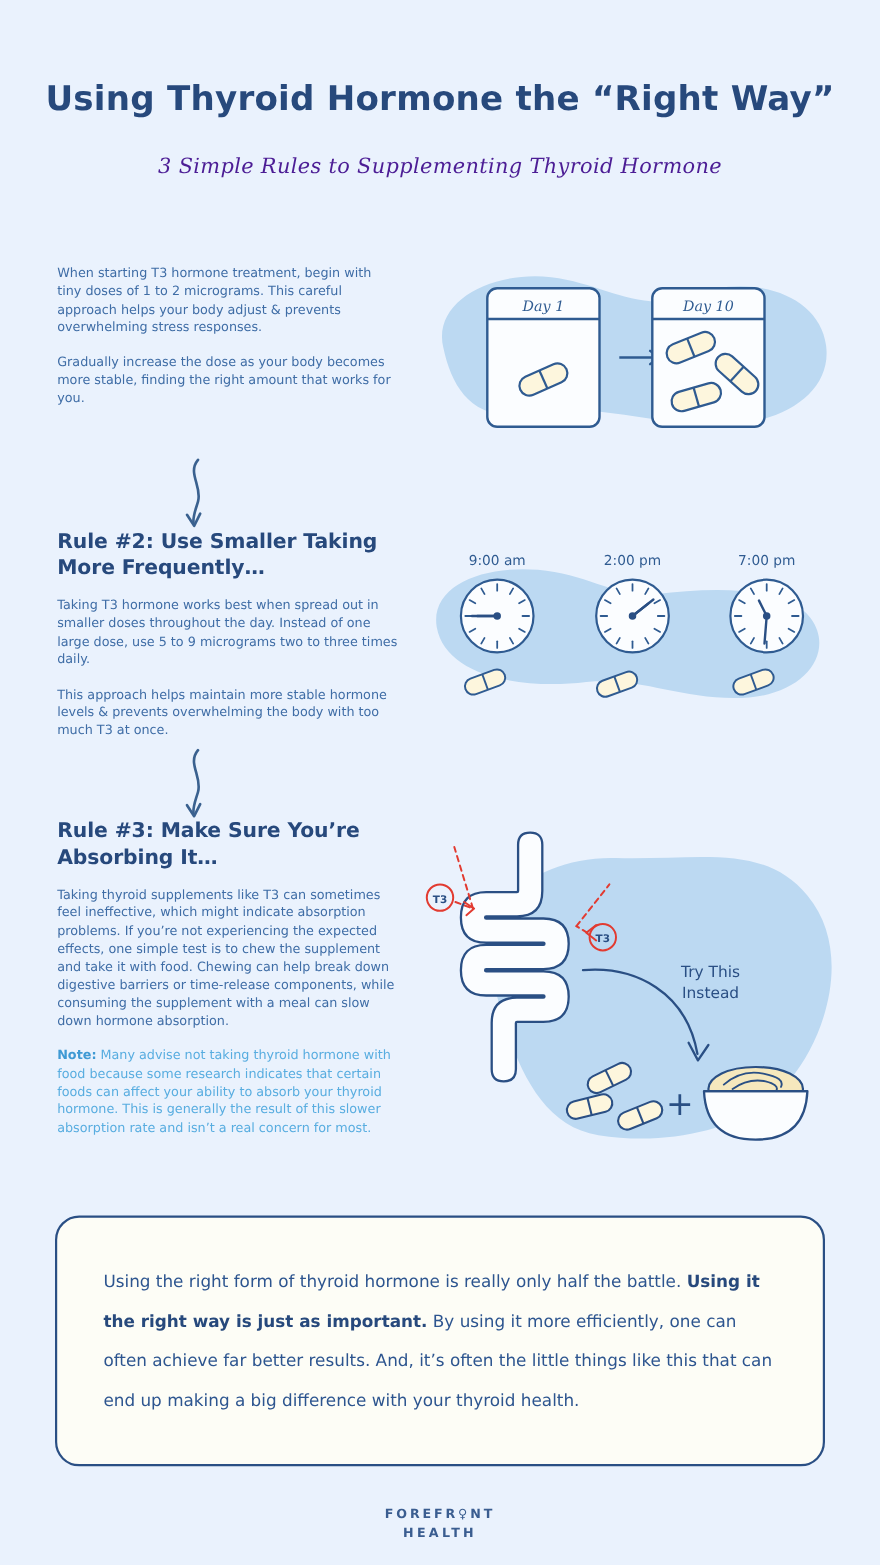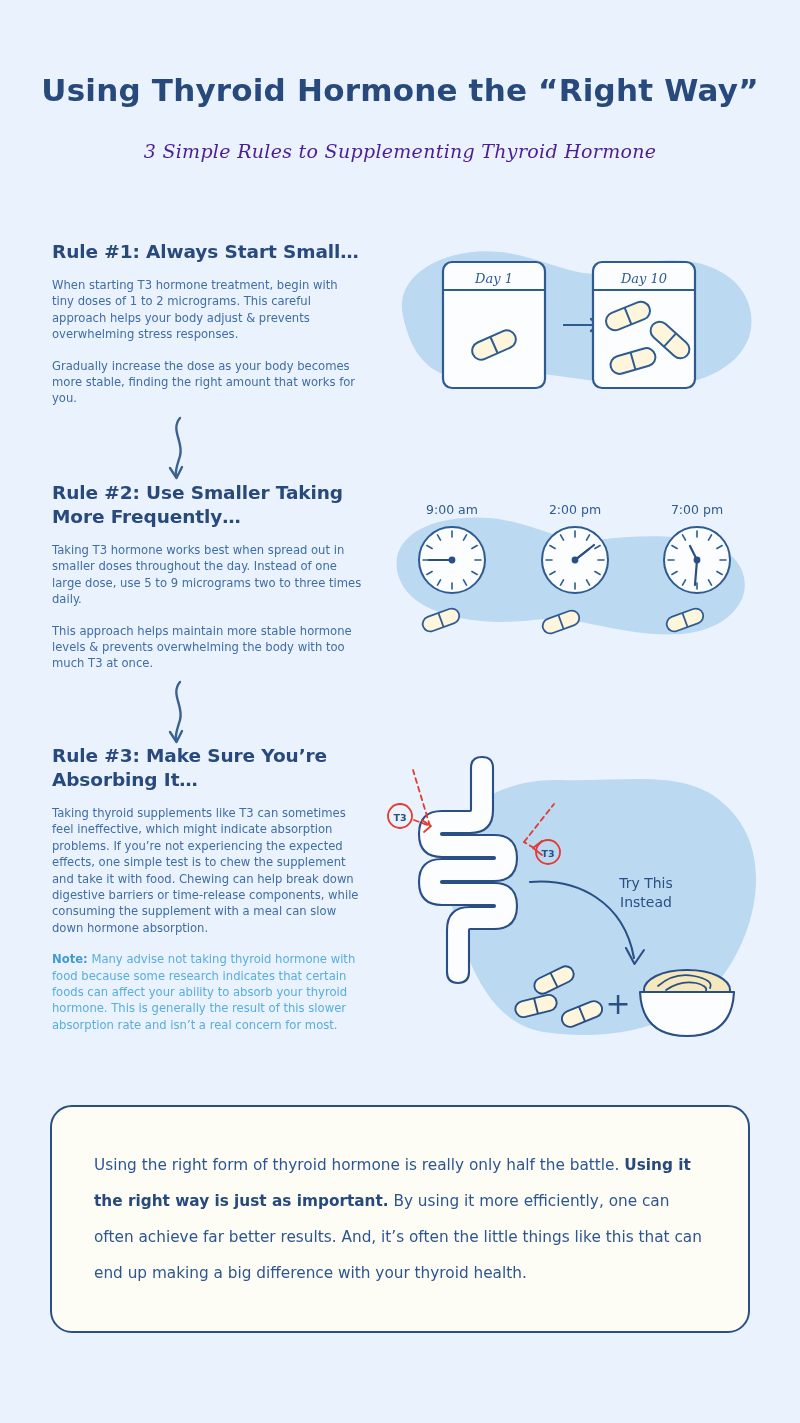--- a/index.html
+++ b/index.html
@@ -90,21 +90,20 @@
 </style>
 </head>
 <body>
 
 <div class="page">
 
   <div class="title">Using Thyroid Hormone the “Right Way”</div>
   <div class="subtitle">3 Simple Rules to Supplementing Thyroid Hormone</div>
 
   <div class="rule" id="rule1">
-    <h2>Rule #1: Always Start Small…</h2>
     <p>When starting T3 hormone treatment, begin with tiny doses of 1 to 2 micrograms. This careful approach helps your body adjust &amp; prevents overwhelming stress responses.</p>
     <p>Gradually increase the dose as your body becomes more stable, finding the right amount that works for you.</p>
   </div>
 
   <svg class="connector" id="conn1" width="60" height="70" viewBox="0 0 60 70">
     <path d="M30 4 C20 16, 34 28, 30 42 C27 52, 25 56, 26 62" fill="none" stroke="#3a618f" stroke-width="2.4" stroke-linecap="round"></path>
     <path d="M20 54 L26.5 64 L32 53" fill="none" stroke="#3a618f" stroke-width="2.4" stroke-linecap="round" stroke-linejoin="round"></path>
   </svg>
 
   <svg class="illo" id="illo1" width="380" height="180" viewBox="0 0 380 180">
@@ -338,14 +337,18 @@
       <path d="M288 238 Q302 228 318 231 Q330 234 328 239" fill="none" stroke="#2a4f84" stroke-width="1.7" stroke-linecap="round"></path>
       <path d="M262 240 L356 240 Q354 284 309 284 Q264 284 262 240 Z" fill="#fbfdff" stroke="#2a4f84" stroke-width="2.1" stroke-linejoin="round"></path>
       <line x1="262" y1="240" x2="356" y2="240" stroke="#2a4f84" stroke-width="2.1"></line>
     </g>
   </svg>
 
   <div class="callout">
     <div class="body"><span>Using the right form of thyroid hormone is really only half the battle. </span><b>Using it the right way is just as important.</b><span> By using it more efficiently, one can often achieve far better results. And, it’s often the little things like this that can end up making a big difference with your thyroid health.</span></div>
   </div>
 
+  <div class="footer">
+    <div>FOREFR♀NT</div>
+    <div class="l2">HEALTH</div>
+  </div>
 
 </div>
 
 </body></html>

